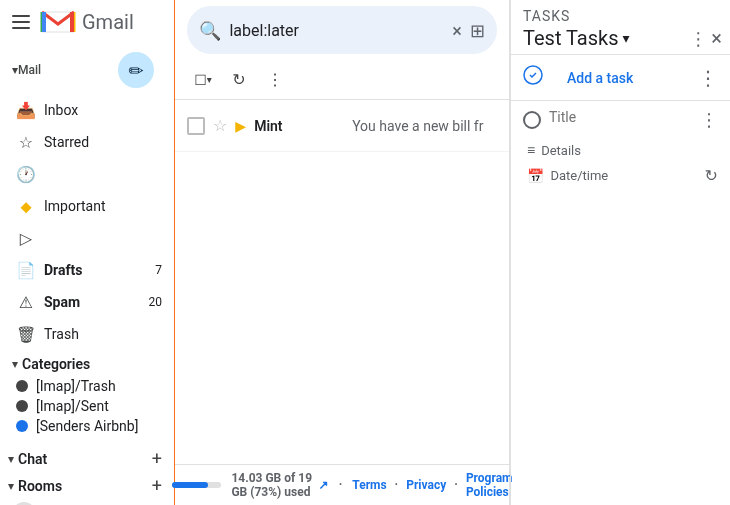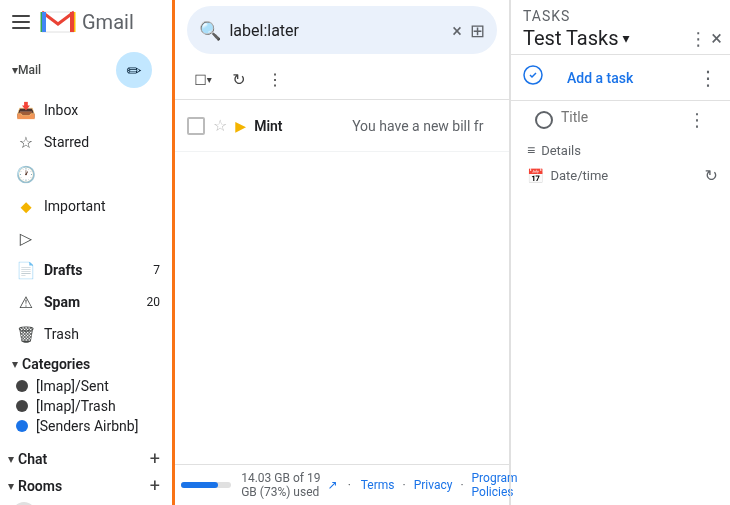--- a/index.html
+++ b/index.html
@@ -6,21 +6,21 @@
     body { display: flex; height: 505px; width: 730px; overflow: hidden; background: #fff; font-size: 14px; }
 
     
     #sidebar {
       width: 175px;
       min-width: 175px;
       display: flex;
       flex-direction: column;
       overflow-y: auto;
       overflow-x: hidden;
-      border-right: 3px solid #f97316;
+      border-right: 1px solid #f97316;
       padding-bottom: 10px;
     }
     .sidebar-header {
       display: flex;
       align-items: center;
       padding: 8px 12px;
       gap: 10px;
       height: 48px;
     }
     .hamburger-icon { cursor: pointer; display: flex; flex-direction: column; gap: 4px; }
@@ -145,25 +145,27 @@
     .email-checkbox { width: 18px; height: 18px; border: 2px solid #bbb; border-radius: 2px; cursor: pointer; }
     .email-star { font-size: 16px; color: #bbb; cursor: pointer; }
     .email-important { font-size: 14px; color: #f4b400; cursor: pointer; }
     .email-sender { font-size: 14px; font-weight: 600; color: #202124; min-width: 90px; }
     .email-snippet { font-size: 14px; color: #5f6368; flex: 1; white-space: nowrap; overflow: hidden; text-overflow: ellipsis; }
 
     
     #footer {
       display: flex;
       align-items: center;
+      justify-content: center;
       padding: 6px;
       font-size: 12px;
       color: #5f6368;
       gap: 8px;
       border-top: 1px solid #e0e0e0;
+      font-weight: bold;
     }
     .footer-link { color: #1a73e8; cursor: pointer; text-decoration: none; }
     .storage-bar { width: 100px; height: 6px; background: #e0e0e0; border-radius: 3px; margin-right: 4px; }
     .storage-fill { width: 73%; height: 100%; background: #1a73e8; border-radius: 3px; }
     .storage-info { display: flex; align-items: center; gap: 6px; }
     .external-link-icon { font-size: 12px; color: #1a73e8; }
 
     
     #tasks-panel {
       width: 220px;
@@ -189,21 +191,21 @@
     .tasks-divider { height: 1px; background: #e0e0e0; margin: 0; }
 
     .add-task-row {
       display: flex; align-items: center; padding: 10px 12px; gap: 24px; cursor: pointer;
     }
     .add-task-icon { font-size: 18px; color: #1a73e8; }
     .add-task-label { font-size: 14px; color: #1a73e8; font-weight: 500; flex: 1; }
     .add-task-more { font-size: 20px; color: #5f6368; cursor: pointer; }
 
     .task-item {
-      display: flex; align-items: flex-start; padding: 8px 24px; gap: 8px; position: relative;
+      display: flex; align-items: flex-start; padding: 8px 12px; gap: 8px; position: relative;
     }
     .task-circle {
       width: 18px; height: 18px; border: 2px solid #5f6368; border-radius: 50%; margin-top: 2px; cursor: pointer; flex-shrink: 0;
     }
     .task-content { flex: 1; }
     .task-title-input {
       border: none; outline: none; font-size: 14px; color: #202124;
       width: 100%; background: transparent; cursor: text;
     }
     .task-sub-item {
@@ -282,25 +284,25 @@
       <span class="nav-item-label">Trash</span>
     </div>
   </div>
 
   <div class="section-toggle">
     <span class="chevron">▾</span>
     <span class="section-toggle-label">Categories</span>
   </div>
   <div class="cat-item">
     <div class="cat-dot dark"></div>
-    <span class="cat-label">[Imap]/Sent</span>
+    <span class="cat-label">[Imap]/Trash</span>
   </div>
   <div class="cat-item">
     <div class="cat-dot dark"></div>
-    <span class="cat-label">[Imap]/Trash</span>
+    <span class="cat-label">[Imap]/Sent</span>
   </div>
   <div class="cat-item">
     <div class="cat-dot"></div>
     <span class="cat-label">[Senders Airbnb]</span>
   </div>
 
   <div class="section-row" style="margin-top:8px;">
     <div class="section-row-left">
       <span class="chevron">▾</span>
       <span class="section-toggle-label">Chat</span>

